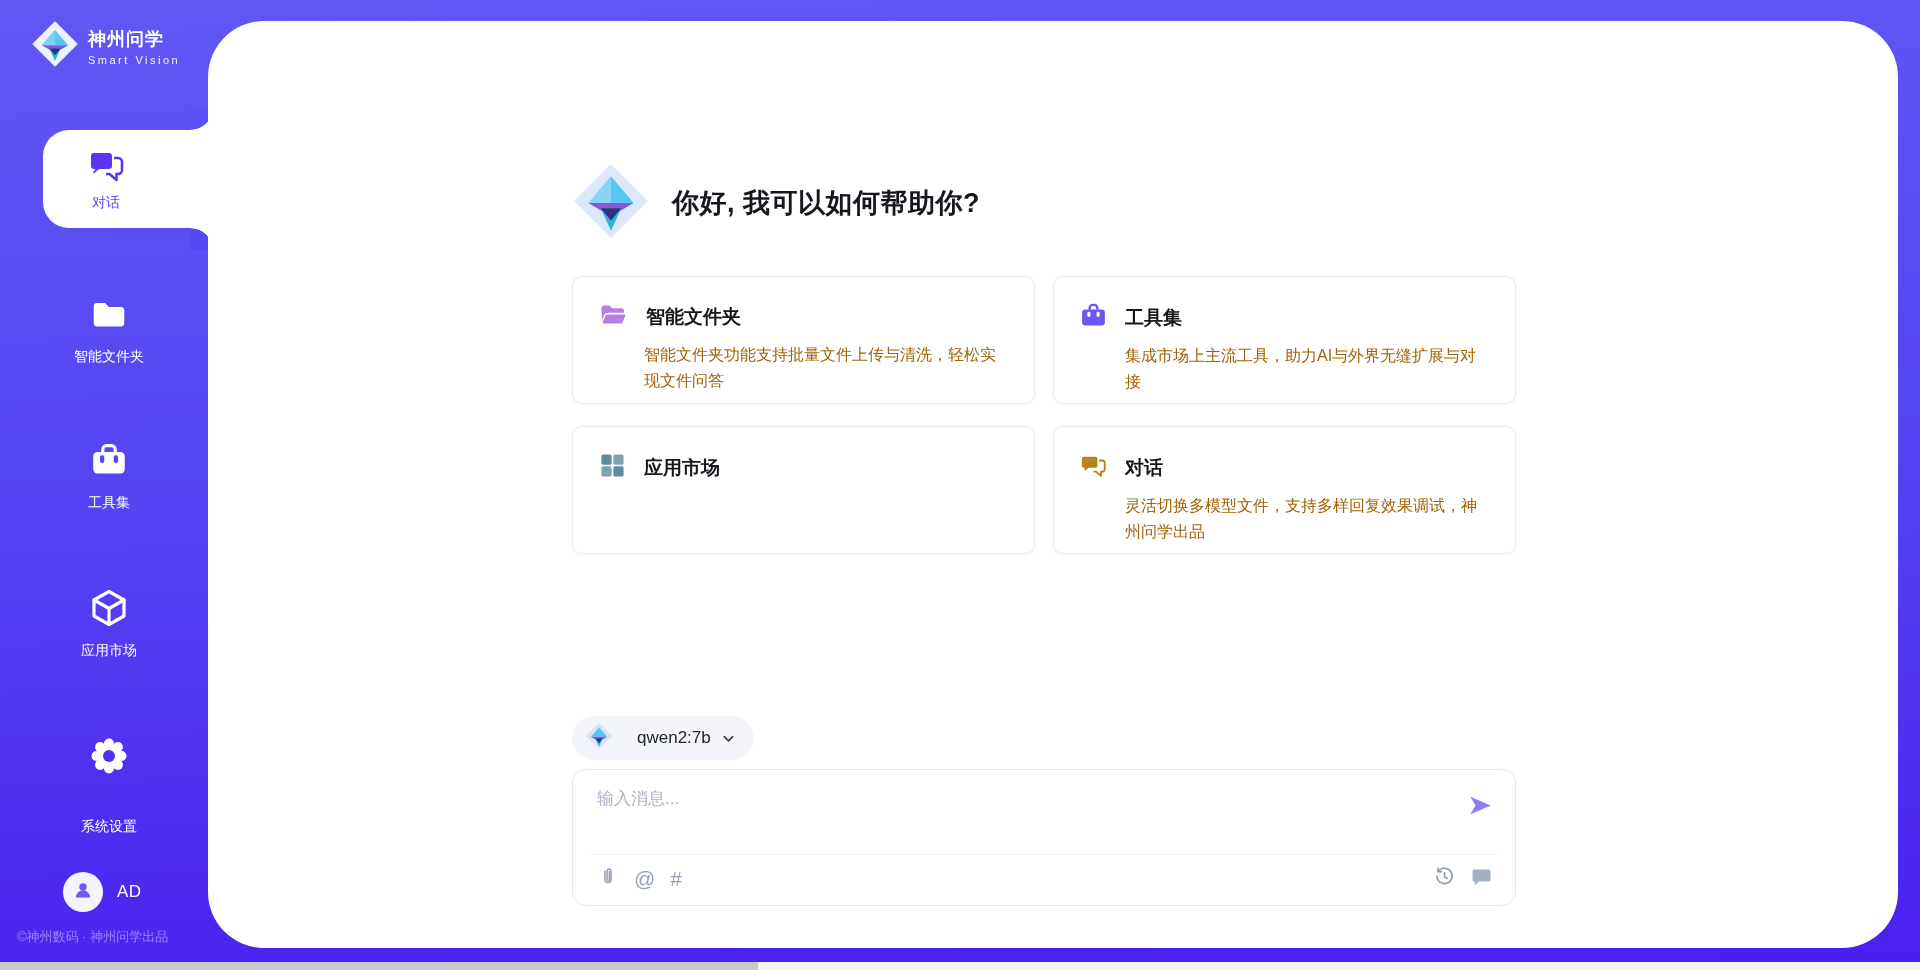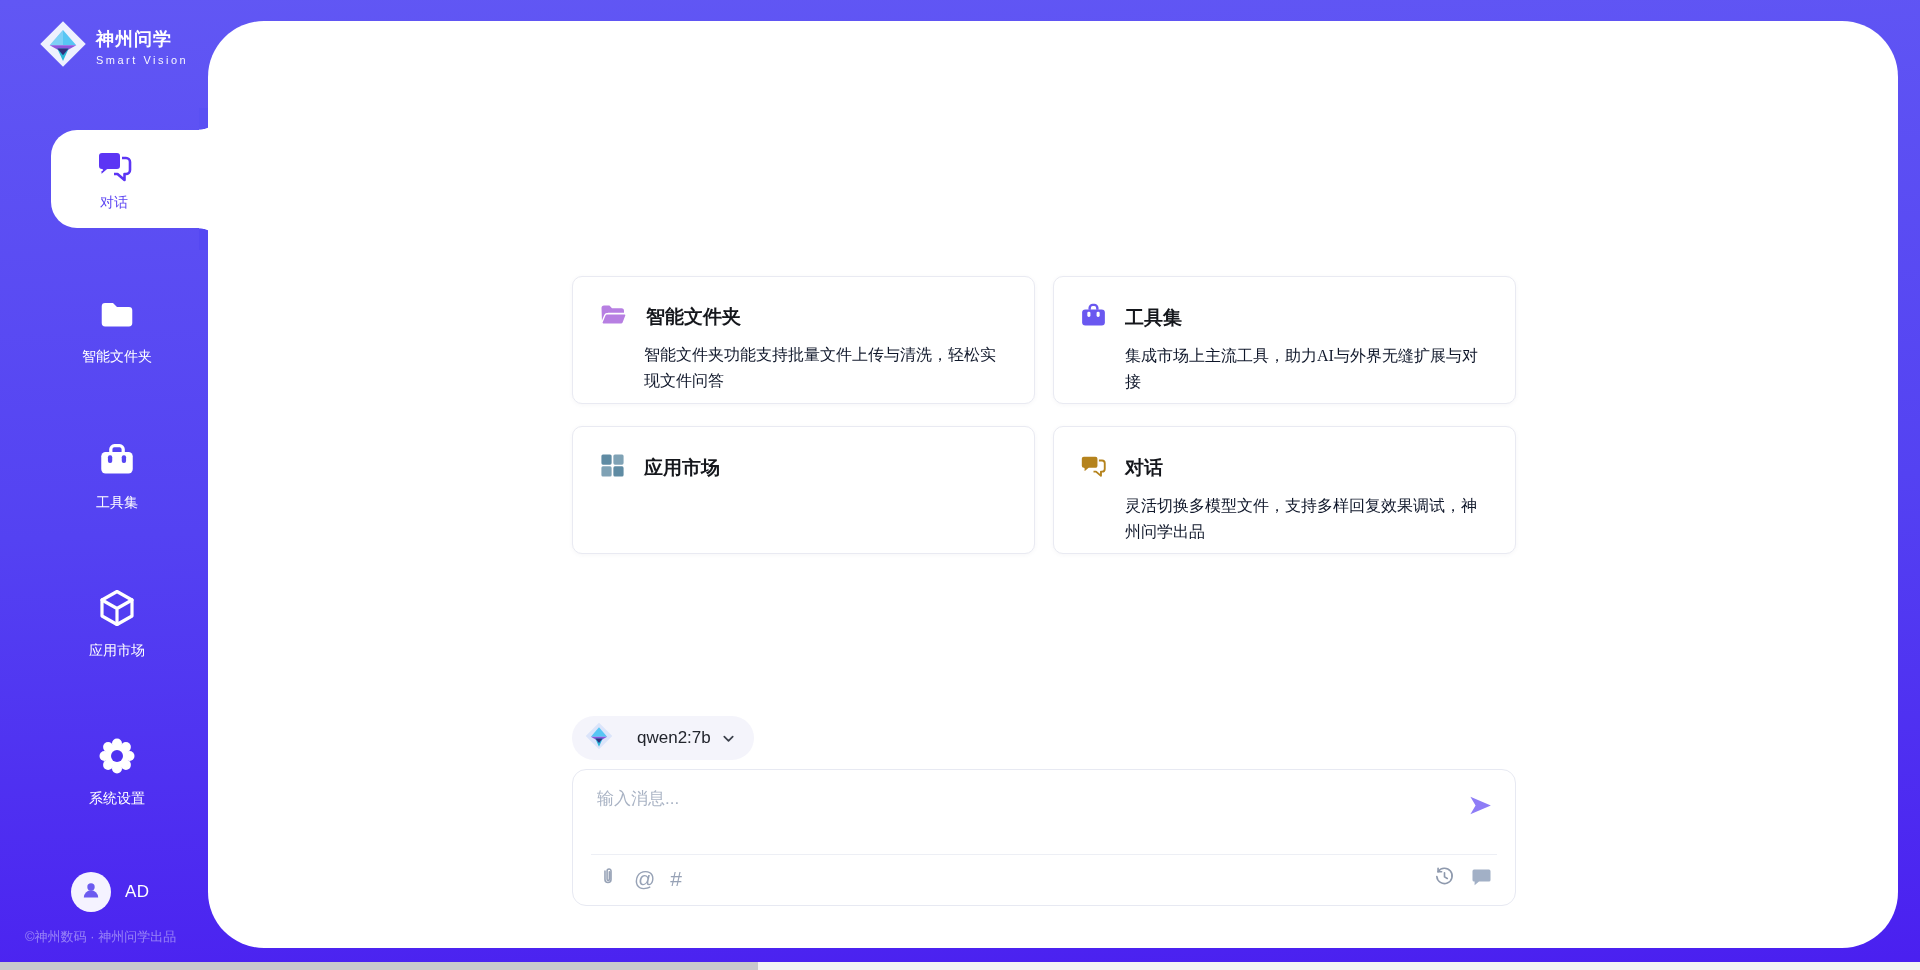--- a/index.html
+++ b/index.html
@@ -7,31 +7,31 @@
   body { font-family:"Liberation Sans","DejaVu Sans",sans-serif; }
 
   .app { position:relative; width:1920px; height:970px; overflow:hidden;
          background:linear-gradient(178deg,#6157f4 0%, #5442f2 52%, #4a1ff0 100%); }
 
   
   .panel { position:absolute; left:208px; top:21px; width:1690px; height:927px;
            background:#ffffff; border-radius:56px; }
 
   
-  .sidebar { position:absolute; left:13px; top:0; width:208px; height:970px; }
+  .sidebar { position:absolute; left:5px; top:0; width:208px; height:970px; }
 
   .brand { position:absolute; left:26px; top:20px; display:flex; align-items:center; }
   .brand-text { margin-left:9px; color:#fff; }
   .brand-title { font-size:18px; font-weight:700; letter-spacing:1px; }
   .brand-sub { font-size:11px; letter-spacing:2.5px; margin-top:3px; opacity:.95;text-align:center; }
 
   .nav-item { position:absolute; left:3px; width:202px; display:flex; flex-direction:column;
               align-items:center; color:#fff; font-size:14px; cursor:pointer; }
   .nav-item .ni-label { margin-top:9px; }
-  .nav-2 { top:294px; } .nav-3 { top:440px; } .nav-4 { top:586px; } .nav-5 { top:734px; }
+  .nav-2 { top:294px; } .nav-3 { top:440px; } .nav-4 { top:586px; } .nav-5 { top:734px;gap:28px; }
 
   .active-tab { position:absolute; left:38px; top:130px; width:172px; height:98px;
                 background:#fff; border-radius:26px 0 0 26px; display:flex; flex-direction:column;
                 align-items:center; justify-content:center; padding-right:46px; cursor:pointer; }
   .active-tab .ni-label { margin-top:6px; font-size:14px; color:#5b43f2; }
   .tab-curve-top { position:absolute; left:186px; top:108px; width:22px; height:22px;
                    background:radial-gradient(22px at 0 0, #5a50f3 21.2px, #fff 22px); }
   .tab-curve-bottom { position:absolute; left:186px; top:228px; width:22px; height:22px;
                       background:radial-gradient(22px at 0 100%, #5548f2 21.2px, #fff 22px); }
 
@@ -47,21 +47,21 @@
   .greeting-row { position:absolute; left:364px; top:141px; display:flex; align-items:center; }
   .greeting-text { margin-left:22px; font-size:27px; font-weight:700; color:#15171d; letter-spacing:.5px; }
 
   
   .cards { position:absolute; left:364px; top:255px; width:944px; display:grid;
            grid-template-columns:463px 463px; column-gap:18px; row-gap:22px; }
   .card { height:128px; background:#fff; border:1px solid #e9eaf2; border-radius:10px;
           padding:25px 26px 0 26px; box-shadow:0 1px 4px rgba(70,70,120,.05); cursor:pointer; }
   .card-head { display:flex; align-items:center; }
   .card-title { margin-left:18px; font-size:19px; font-weight:700; color:#15171c; }
-  .card-desc { margin:10px 0 0 45px; font-size:16px; line-height:26px; color:#0f172a;font-family:Liberation Serif, serif; }
+  .card-desc { margin:10px 0 0 45px; font-size:16px; line-height:26px; color:#a16207; }
 
   
   .model-pill { position:absolute; left:364px; top:695px; height:44px; border-radius:22px;
                 background:#f4f4fb; display:inline-flex; align-items:center;
                 padding:0 18px 0 13px; cursor:pointer; }
   .model-name { margin-left:24px; font-size:17px; color:#22252d; }
   .model-chevron { margin-left:10px; display:flex; }
 
   
   .composer { position:absolute; left:364px; top:748px; width:944px; height:137px;
@@ -186,20 +186,33 @@
         </span>
       </div>
       <span class="user-name">AD</span>
     </div>
 
     <div class="copyright">©神州数码 · 神州问学出品</div>
   </aside>
 
   <main class="panel">
 
+    <div class="greeting-row">
+      <span>
+        <svg width="78" height="78" viewBox="0 0 76 76">
+          <polygon points="38,2 74,38 38,74 2,38" fill="#dde7fb"></polygon>
+          <polygon points="38,14 60,40 16,40" fill="#57c6f4"></polygon>
+          <polygon points="38,14 38,40 16,40" fill="#a8ddf9" opacity=".6"></polygon>
+          <polygon points="16,40 60,40 38,53" fill="#8e55dc"></polygon>
+          <polygon points="28,45 48,45 38,67" fill="#2bb6d9"></polygon>
+          <polygon points="28,45 48,45 38,57" fill="#31307e"></polygon>
+        </svg>
+      </span>
+      <h1 class="greeting-text">你好, 我可以如何帮助你?</h1>
+    </div>
 
     <div class="cards">
 
       <div class="card">
         <div class="card-head">
           <span>
             <svg width="29" height="26" viewBox="0 0 29 26">
               <path d="M2.5 6A2.5 2.5 0 0 1 5 3.5h5.4L13 6.2h9.5A2.5 2.5 0 0 1 25 8.7v2H9.3a3.2 3.2 0 0 0-3 2.1L3 20z" fill="#b77fe2"></path>
               <path d="M9.4 11.7h16.2a1.45 1.45 0 0 1 1.35 1.95l-2.7 7a2.3 2.3 0 0 1-2.15 1.45H4.3a1.45 1.45 0 0 1-1.35-1.95l2.9-7a2.3 2.3 0 0 1 2.1-1.45z" fill="#b77fe2" stroke="#ffffff" stroke-width="1.4"></path>
             </svg>

